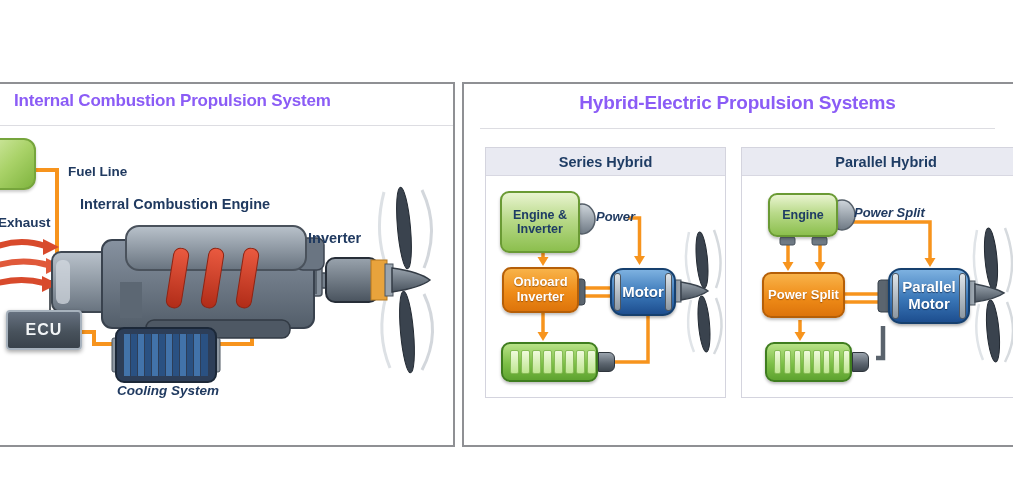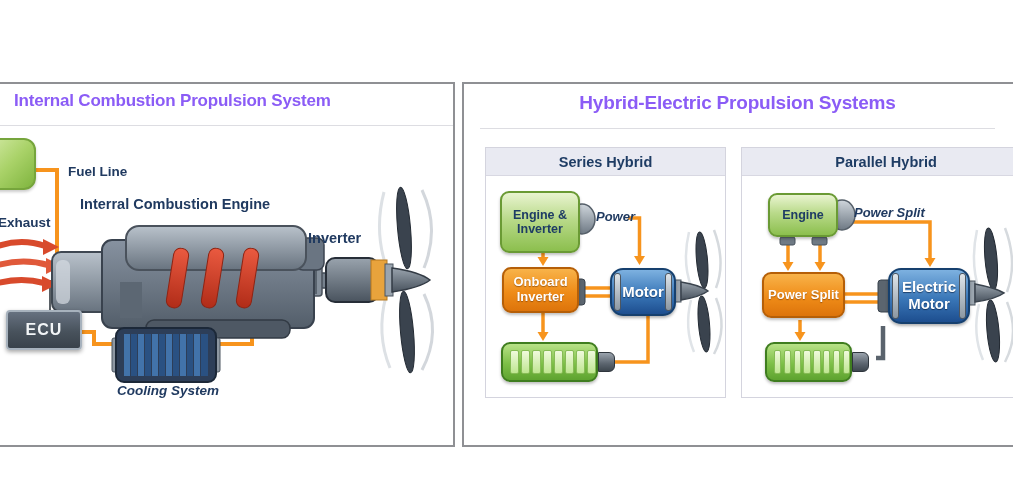--- a/index.html
+++ b/index.html
@@ -320,21 +320,21 @@
     <div class="node green-box" style="left:306px;top:111px;width:70px;height:44px;justify-content:center;">
       <span>Engine</span>
     </div>
     <div class="lbl italic" style="left:392px;top:123px;font-size:13px;">Power Split</div>
     <div class="node orange-box" style="left:300px;top:190px;width:83px;height:46px;">
       <span>Power Split</span>
     </div>
     <div class="node blue-box" style="left:426px;top:186px;width:82px;height:56px;">
       <div class="cap cap-l"></div>
       <div class="cap cap-r"></div>
-      <span>Electric</span>
+      <span>Parallel</span>
       <span>Motor</span>
     </div>
     <div class="battery" style="left:303px;top:260px;width:87px;height:40px;">
         <div class="seg"></div>
         <div class="seg"></div>
         <div class="seg"></div>
         <div class="seg"></div>
         <div class="seg"></div>
         <div class="seg"></div>
         <div class="seg"></div>

